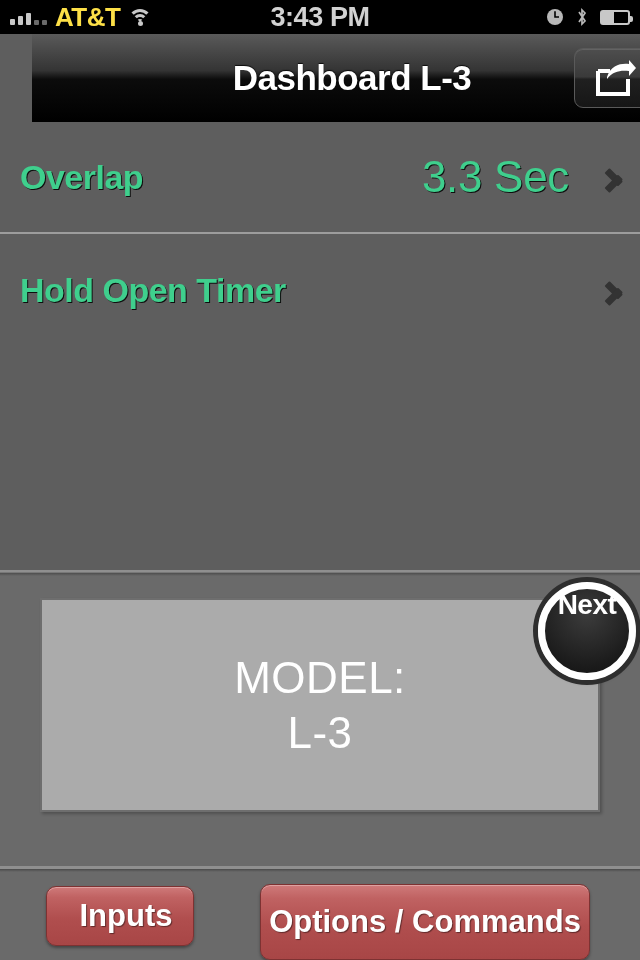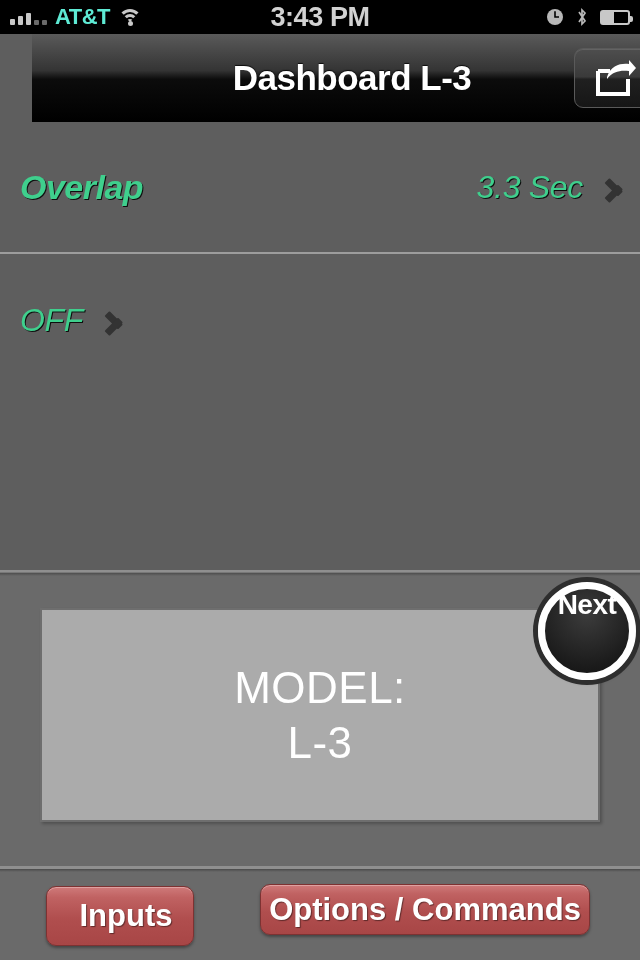--- a/index.html
+++ b/index.html
@@ -19,21 +19,21 @@
   }
   .sb-left{ display:flex; align-items:center; gap:8px; flex:1; }
   .sb-center{ flex:0 0 auto; font-size:27px; font-weight:bold; color:#d2d2d2; letter-spacing:-0.4px;}
   .sb-right{ display:flex; align-items:center; gap:11px; flex:1; justify-content:flex-end; }
   .sig{ display:flex; align-items:flex-end; gap:3px; height:16px; }
   .sig i{ display:block; width:5px; background:#c8c8c8; border-radius:1px; }
   .sig i:nth-child(1){height:6px;} .sig i:nth-child(2){height:9px;}
   .sig i:nth-child(3){height:12px;}
   .sig i.off{ background:#6a6a6a; height:5px; }
   .sig i:nth-child(5){ background:#6a6a6a; height:5px; }
-  .carrier{ font-size:22px; font-weight:bold; color:#5eead4; letter-spacing:-0.5px;}
+  .carrier{ font-size:26px; font-weight:bold; color:#fde047; letter-spacing:-0.5px;}
   .wifi{ width:24px; height:17px; position:relative; }
   .wifi span{ position:absolute; left:50%; transform:translateX(-50%);
      border:3px solid #c8c8c8; border-bottom-color:transparent;
      border-left-color:transparent; border-right-color:transparent; border-radius:50%;}
   .wifi span.a{ width:24px; height:24px; top:0;}
   .wifi span.b{ width:15px; height:15px; top:5px;}
   .wifi span.c{ width:6px; height:6px; top:10px;}
   .wifi em{ position:absolute; left:50%; bottom:0; width:5px;height:5px;
      margin-left:-2.5px; background:#c8c8c8; border-radius:50%;}
   .battery{ width:30px; height:15px; border:2px solid #c8c8c8; border-radius:3px; position:relative;}
@@ -58,50 +58,50 @@
     width:84px; height:60px; border-radius:9px;
     background:linear-gradient(to bottom,#4e4e4e 0%,#3a3a3a 48%,#202020 52%,#161616 100%);
     border:1px solid #5a5a5a; display:flex; align-items:center; justify-content:center;
     box-shadow:0 1px 0 rgba(255,255,255,.12) inset;
   }
   .share-glyph{ width:42px; height:38px; position:relative; }
 
   
   .list{ position:absolute; top:122px; left:0; width:640px; }
   .row{
-    position:relative; height:132px; background:#5e5e5e;
+    position:relative; height:112px; background:#5e5e5e;
     border-bottom:2px solid #9d9d9d;
-    display:flex; align-items:center; padding:0 20px;font-style:italic;
+    display:flex; align-items:center; padding:0 20px;
   }
   .row:last-child{ border-bottom:none; }
   .row-label{
     flex:1; color:#3fcf8d; font-size:34px; font-weight:bold;
     text-shadow:1px 1px 0 rgba(0,0,0,.85); letter-spacing:-0.5px;
   }
   .row-value{
-    color:#3fcf8d; font-size:32px; font-weight:normal;
-    text-shadow:1px 1px 0 rgba(0,0,0,.85); margin-right:22px; letter-spacing:-0.3px;
+    color:#3fcf8d; font-size:44px; font-weight:normal;
+    text-shadow:1px 1px 0 rgba(0,0,0,.85); margin-right:36px; letter-spacing:-0.3px;
   }
   .chev{ width:15px; height:26px; position:relative; flex:0 0 auto; }
   .chev::before, .chev::after{
     content:""; position:absolute; left:2px; width:19px; height:7px;
     background:#333; border-radius:1px;
   }
   .chev::before{ top:3px;  transform:rotate(45deg);  transform-origin:left center;}
   .chev::after { top:23px; transform:rotate(-45deg); transform-origin:left center;}
 
   .section-split{
     position:absolute; top:570px; left:0; width:640px; height:6px;
     background:linear-gradient(to bottom,#8f8f8f 0%,#8f8f8f 40%,#4a4a4a 45%,#6a6a6a 100%);
   }
 
   
   .model-area{ position:absolute; top:576px; left:0; width:640px; height:296px; background:#6a6a6a; }
   .model-box{
-    position:absolute; left:40px; top:32px; width:560px; height:214px;
+    position:absolute; left:40px; top:22px; width:560px; height:214px;
     background:#ababab; border:2px solid #6e6e6e;
     box-shadow:2px 2px 3px rgba(0,0,0,.25);
     display:flex; flex-direction:column; align-items:center; justify-content:center;
   }
   .model-line{ color:#fff; font-size:44px; font-weight:normal; line-height:1.25; letter-spacing:0.5px;}
   .next-btn{
     position:absolute; right:4px; top:6px; width:98px; height:98px; border-radius:50%;
     background:radial-gradient(circle at 50% 30%,#3c3c3c 0%,#1c1c1c 70%,#101010 100%);
     border:7px solid #ffffff;
     box-shadow:0 0 0 5px #2e2e2e, 0 2px 4px rgba(0,0,0,.5);
@@ -120,21 +120,21 @@
   }
   .rbtn{
     background:linear-gradient(to bottom,#cf7a7a 0%,#c06262 18%,#b04e4e 55%,#a84646 100%);
     border:1px solid #7d3232; border-radius:10px;
     color:#fff; font-size:31px; font-weight:bold;
     text-shadow:1px 1px 1px rgba(0,0,0,.45);
     box-shadow:0 1px 0 rgba(255,255,255,.3) inset, 0 2px 3px rgba(0,0,0,.35);
     display:flex; align-items:center; justify-content:center;
   }
   .btn-inputs{ position:absolute; left:46px; top:14px; width:148px; height:60px;padding-left:12px; }
-  .btn-options{ position:absolute; left:260px; top:12px; width:330px; height:51px; }
+  .btn-options{ position:absolute; left:260px; top:12px; width:330px; height:76px; }
 </style>
 </head>
 <body>
 
 <div id="screen">
 
   <div class="statusbar">
     <div class="sb-left">
       <span class="sig">
         <i></i>
@@ -177,21 +177,21 @@
     </div>
   </div>
 
   <div class="list">
     <div class="row">
       <span class="row-label">Overlap</span>
       <span class="row-value">3.3 Sec</span>
       <span class="chev"></span>
     </div>
     <div class="row">
-      <span class="row-value">OFF</span>
+      <span class="row-label">Hold Open Timer</span>
       <span class="chev"></span>
     </div>
   </div>
 
   <div class="section-split"></div>
 
   <div class="model-area">
     <div class="model-box">
       <div class="model-line">MODEL:</div>
       <div class="model-line">L-3</div>

